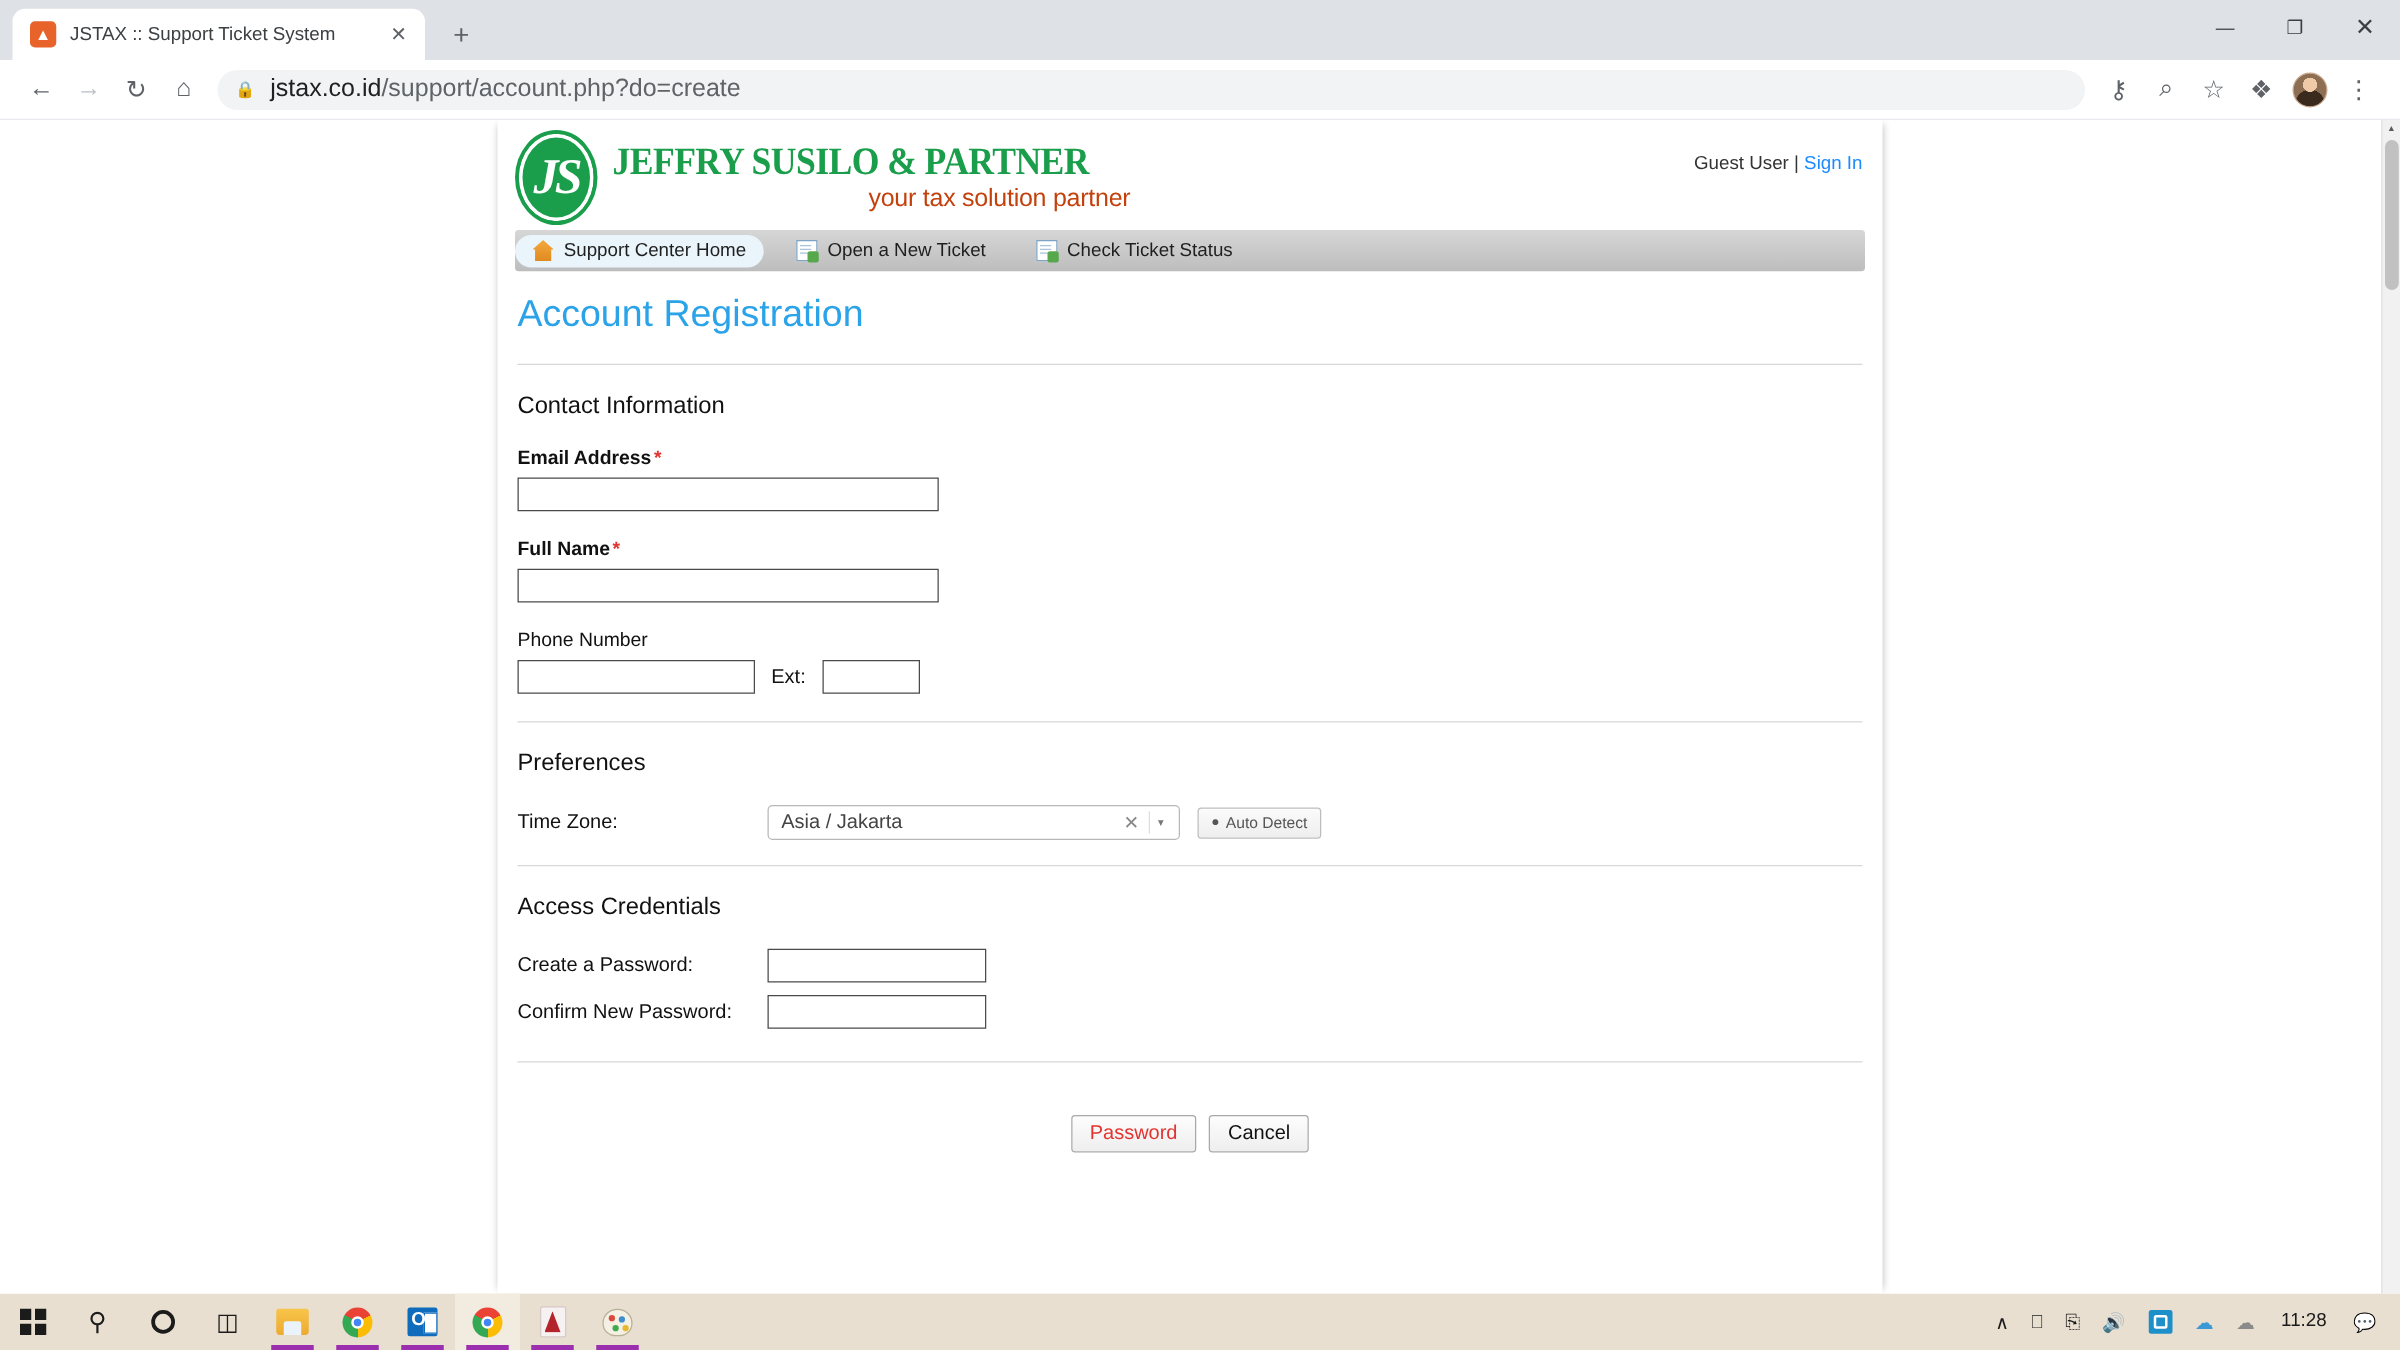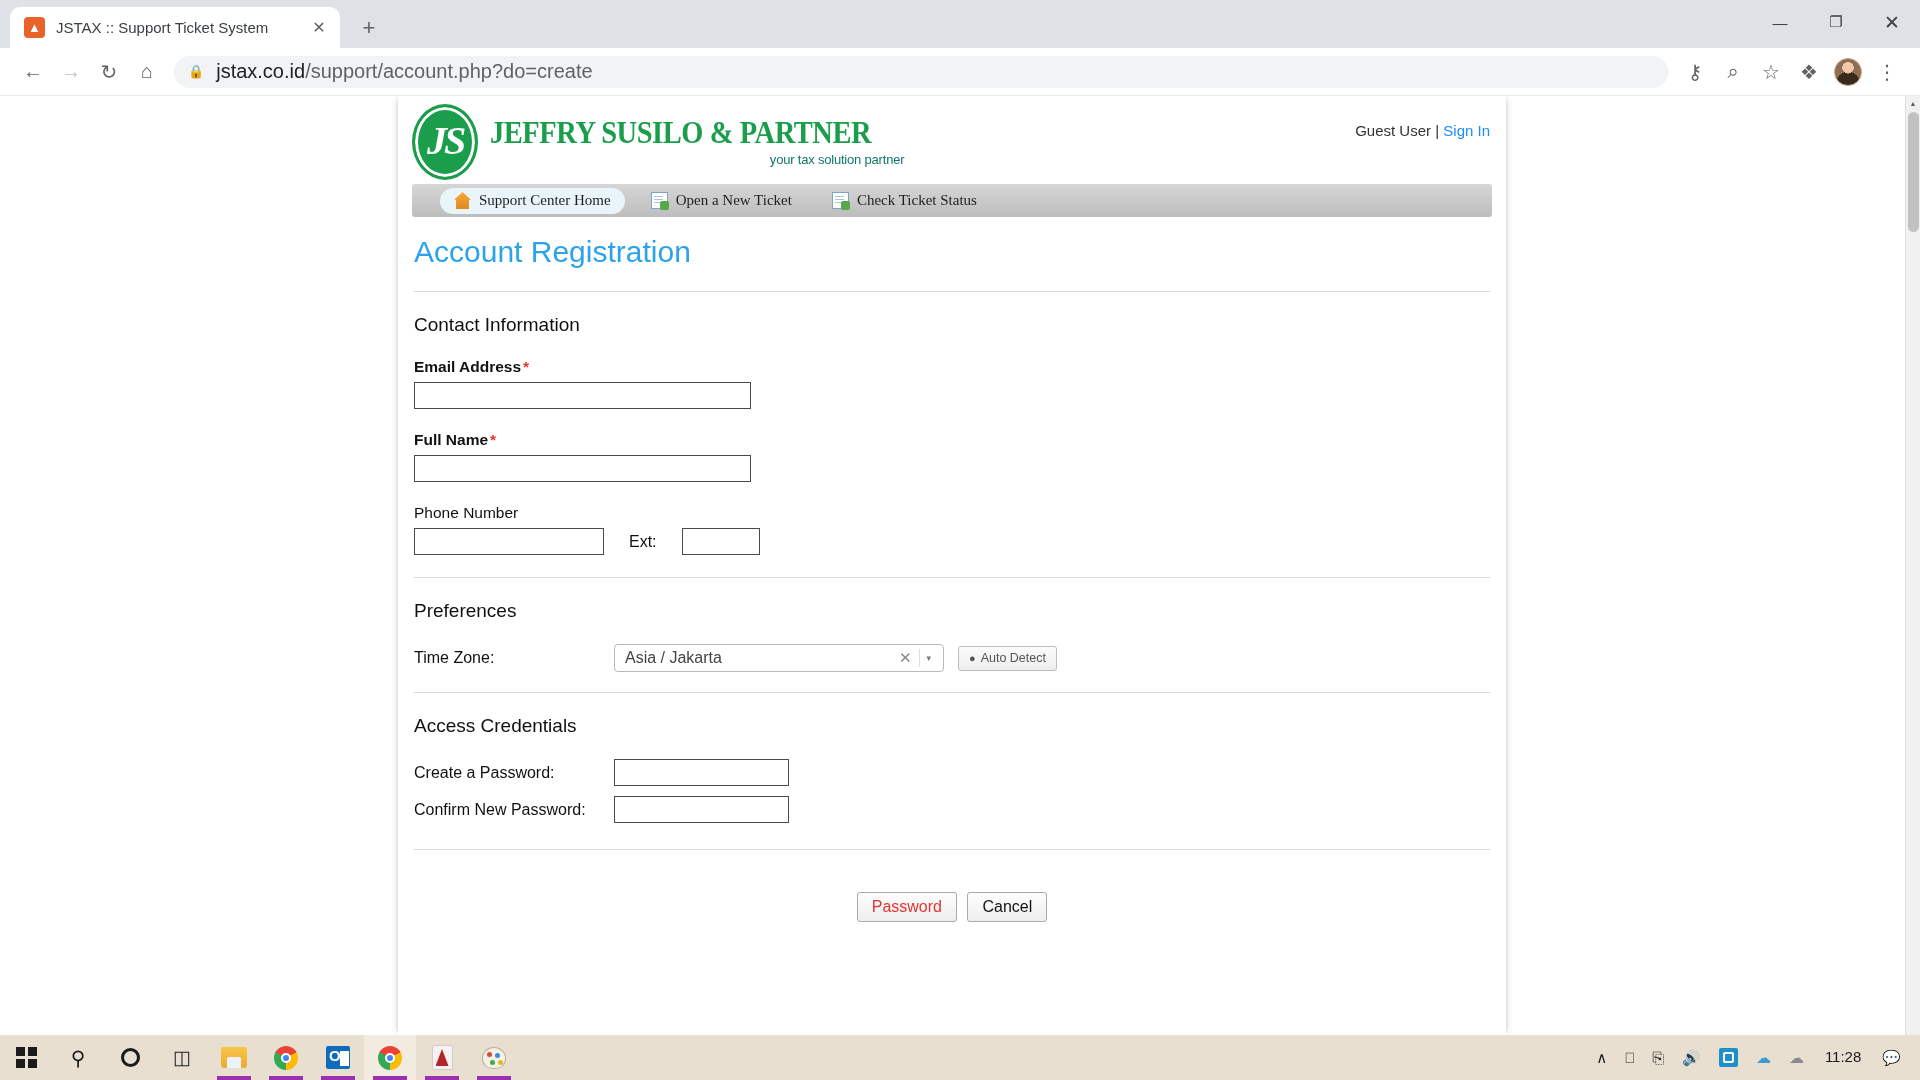--- a/index.html
+++ b/index.html
@@ -111,32 +111,32 @@
     color: #ffffff; font-family: "Liberation Serif", serif; font-size: 40px;
     font-style: italic; font-weight: bold; letter-spacing: -3px; padding-bottom: 4px;
   }
   .logo-text { margin-left: 12px; }
   .logo-name {
     font-family: "Liberation Serif", serif; font-weight: bold;
     font-size: 31px; color: #1a9e4b; letter-spacing: -0.5px;
     line-height: 1.0; transform: scaleX(0.92); transform-origin: left;
   }
   .logo-tag {
-    font-size: 13px; color: #0f766e; text-align: right;
+    font-size: 20px; color: #c2410c; text-align: right;
     margin-top: 4px; letter-spacing: -0.2px;
   }
   .guest-area {
     position: absolute; right: 16px; top: 26px; font-size: 15px; color: #333;
   }
   .guest-area a { color: #1a8cff; text-decoration: none; }
 
   .navbar {
     margin: 0 14px; height: 33px; background: #c9c9c9;
     background: linear-gradient(#d6d6d6, #bdbdbd);
-    border-radius: 3px; display: flex; align-items: center; padding-left: 28px; font-family: Liberation Serif, serif;
+    border-radius: 3px; display: flex; align-items: center; 
   }
   .navtab {
     display: flex; align-items: center; height: 26px; padding: 0 14px;
     font-size: 15px; color: #1f1f1f; margin-right: 12px; border-radius: 13px;
     white-space: nowrap;
   }
   .navtab.active { background: #e9f4fb; }
   .navtab .nicon { width: 17px; height: 17px; margin-right: 8px; flex: none; }
   .ic-home {
     background:
@@ -170,21 +170,21 @@
     font-family: "Liberation Sans", sans-serif; font-size: 15px;
     height: 27px; border: 1px solid #4a4a4a; background: #fff; padding: 0 6px;
     color: #111; outline: none;
   }
   .w-email { width: 337px; }
   .w-name { width: 337px; }
   .w-phone { width: 190px; }
   .w-ext { width: 78px; }
   .w-pass { width: 175px; }
   .block { margin-bottom: 22px; }
-  .phone-row { display: flex; align-items: center; gap: 16px; }
+  .phone-row { display: flex; align-items: center; gap: 4px; }
   .ext-label { font-size: 16px; color: #111; margin: 0 9px 0 9px; }
 
   .pref-row { display: flex; align-items: center; margin-bottom: 20px; }
   .pref-label { font-size: 16px; color: #111; width: 200px; }
   .tz-select {
     width: 330px; height: 28px; border: 1px solid #b8b8b8; border-radius: 4px;
     background: #fff; display: flex; align-items: center; padding: 0 6px 0 10px;
     font-size: 16px; color: #444;
   }
   .tz-val { flex: 1; white-space: nowrap; overflow: hidden; }

